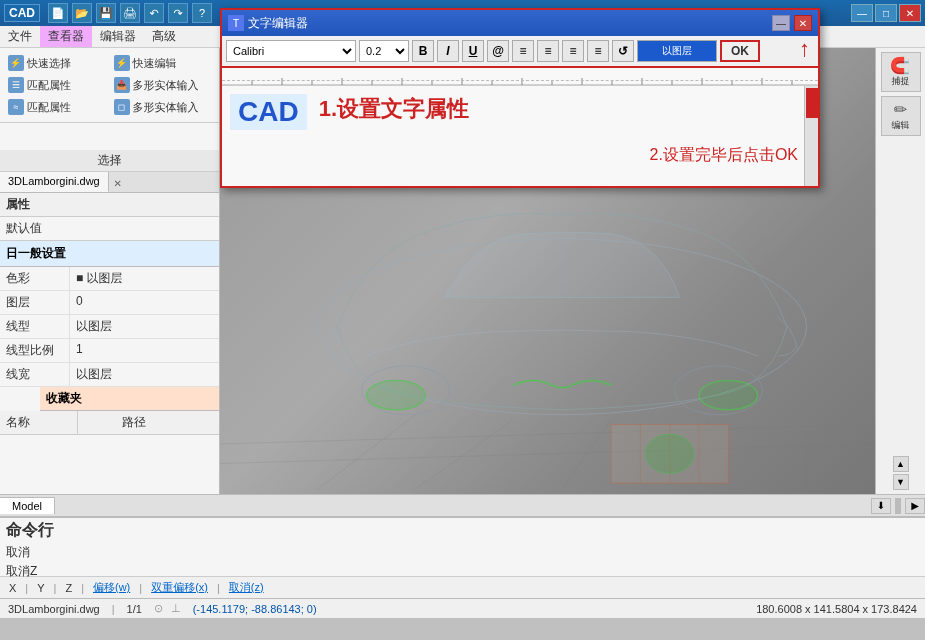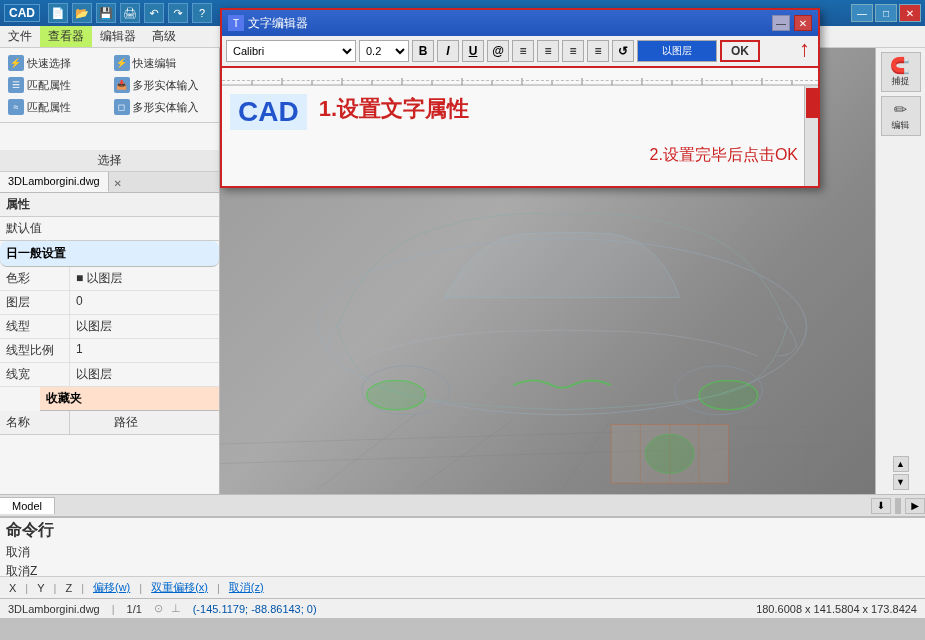--- a/index.html
+++ b/index.html
@@ -10,44 +10,44 @@
     .title-bar-logo { color: #fff; font-weight: bold; font-size: 12px; margin-right: 8px; background: #1a6aab; border: 1px solid #5599cc; padding: 1px 4px; }
     .title-bar-icons { display: flex; gap: 4px; align-items: center; }
     .title-bar-icon { width: 20px; height: 20px; background: #2a7aab; border: 1px solid #5599cc; display: flex; align-items: center; justify-content: center; color: #fff; font-size: 11px; cursor: pointer; }
     .title-bar-spacer { flex: 1; }
     .title-bar-controls { display: flex; gap: 2px; }
     .title-bar-btn { width: 22px; height: 18px; background: #3a8abf; border: 1px solid #7ab; display: flex; align-items: center; justify-content: center; color: #fff; font-size: 10px; cursor: pointer; }
 
     
     .menu-bar { height: 22px; background: #f0f0f0; display: flex; align-items: center; border-bottom: 1px solid #ccc; }
     .menu-item { padding: 2px 8px; cursor: pointer; font-size: 12px; color: #333; }
-    .menu-item.active { background: #bef264; text-align: center; }
+    .menu-item.active { background: #f0abfc; text-align: center; }
 
     
     .main-layout { display: flex; height: calc(640px - 26px - 22px - 30px - 26px - 26px - 22px); }
 
     
     .left-panel { width: 220px; background: #f5f5f5; border-right: 1px solid #bbb; display: flex; flex-direction: column; }
 
     .quick-tools { display: grid; grid-template-columns: 1fr 1fr; padding: 4px; border-bottom: 1px solid #ccc; }
     .quick-tool-btn { display: flex; align-items: center; gap: 3px; padding: 3px 4px; cursor: pointer; font-size: 11px; color: #333; }
     .tool-icon { width: 16px; height: 16px; background: #6699cc; border-radius: 2px; display: flex; align-items: center; justify-content: center; color: #fff; font-size: 9px; flex-shrink: 0; }
 
     .tab-bar { display: flex; background: #e0e0e0; border-bottom: 1px solid #bbb; }
     .tab { padding: 3px 8px; cursor: pointer; font-size: 11px; background: #ccc; border-right: 1px solid #bbb; }
     .tab.active { background: #f5f5f5; border-bottom: 1px solid #f5f5f5; }
 
     .properties-panel { flex: 1; overflow-y: auto; }
-    .prop-section { padding: 4px 6px; background: #ddeeff; font-weight: bold; font-size: 12px; border-bottom: 1px solid #bbb; cursor: pointer; border-radius: 7px; }
+    .prop-section { padding: 4px 6px; background: #ddeeff; font-weight: bold; font-size: 12px; border-bottom: 1px solid #bbb; cursor: pointer; }
     .prop-row { display: flex; border-bottom: 1px solid #e0e0e0; font-size: 12px; }
     .prop-label { width: 70px; padding: 3px 6px; color: #333; background: #f5f5f5; border-right: 1px solid #e0e0e0; flex-shrink: 0; }
     .prop-value { padding: 3px 6px; color: #333; flex: 1; }
     .prop-sub-section { padding: 3px 6px; background: #ffe0cc; font-weight: bold; font-size: 12px; border-bottom: 1px solid #bbb; cursor: pointer; margin-left: 40px; }
     .prop-header-row { display: flex; border-bottom: 1px solid #ccc; font-size: 12px; background: #f0f0f0; }
-    .prop-header-label { padding: 3px 6px; color: #333; width: 70px; border-right: 1px solid #ccc; }
+    .prop-header-label { padding: 3px 6px; color: #333; width: 78px; border-right: 1px solid #ccc; }
     .prop-header-value { padding: 3px 6px; color: #333; flex: 1; margin-left: 38px; }
 
     
     .drawing-area { flex: 1; background: #888; position: relative; overflow: hidden; }
     .drawing-canvas { width: 100%; height: 100%; background: linear-gradient(135deg, #999 0%, #aaa 40%, #888 70%, #777 100%); position: relative; }
 
     
     .right-panel { width: 50px; background: #f0f0f0; border-left: 1px solid #bbb; display: flex; flex-direction: column; align-items: center; padding: 4px 2px; gap: 4px; }
     .right-btn { width: 40px; height: 40px; background: #e0e0e0; border: 1px solid #bbb; display: flex; flex-direction: column; align-items: center; justify-content: center; cursor: pointer; font-size: 9px; color: #333; }
     .right-btn-icon { font-size: 16px; color: #555; }

